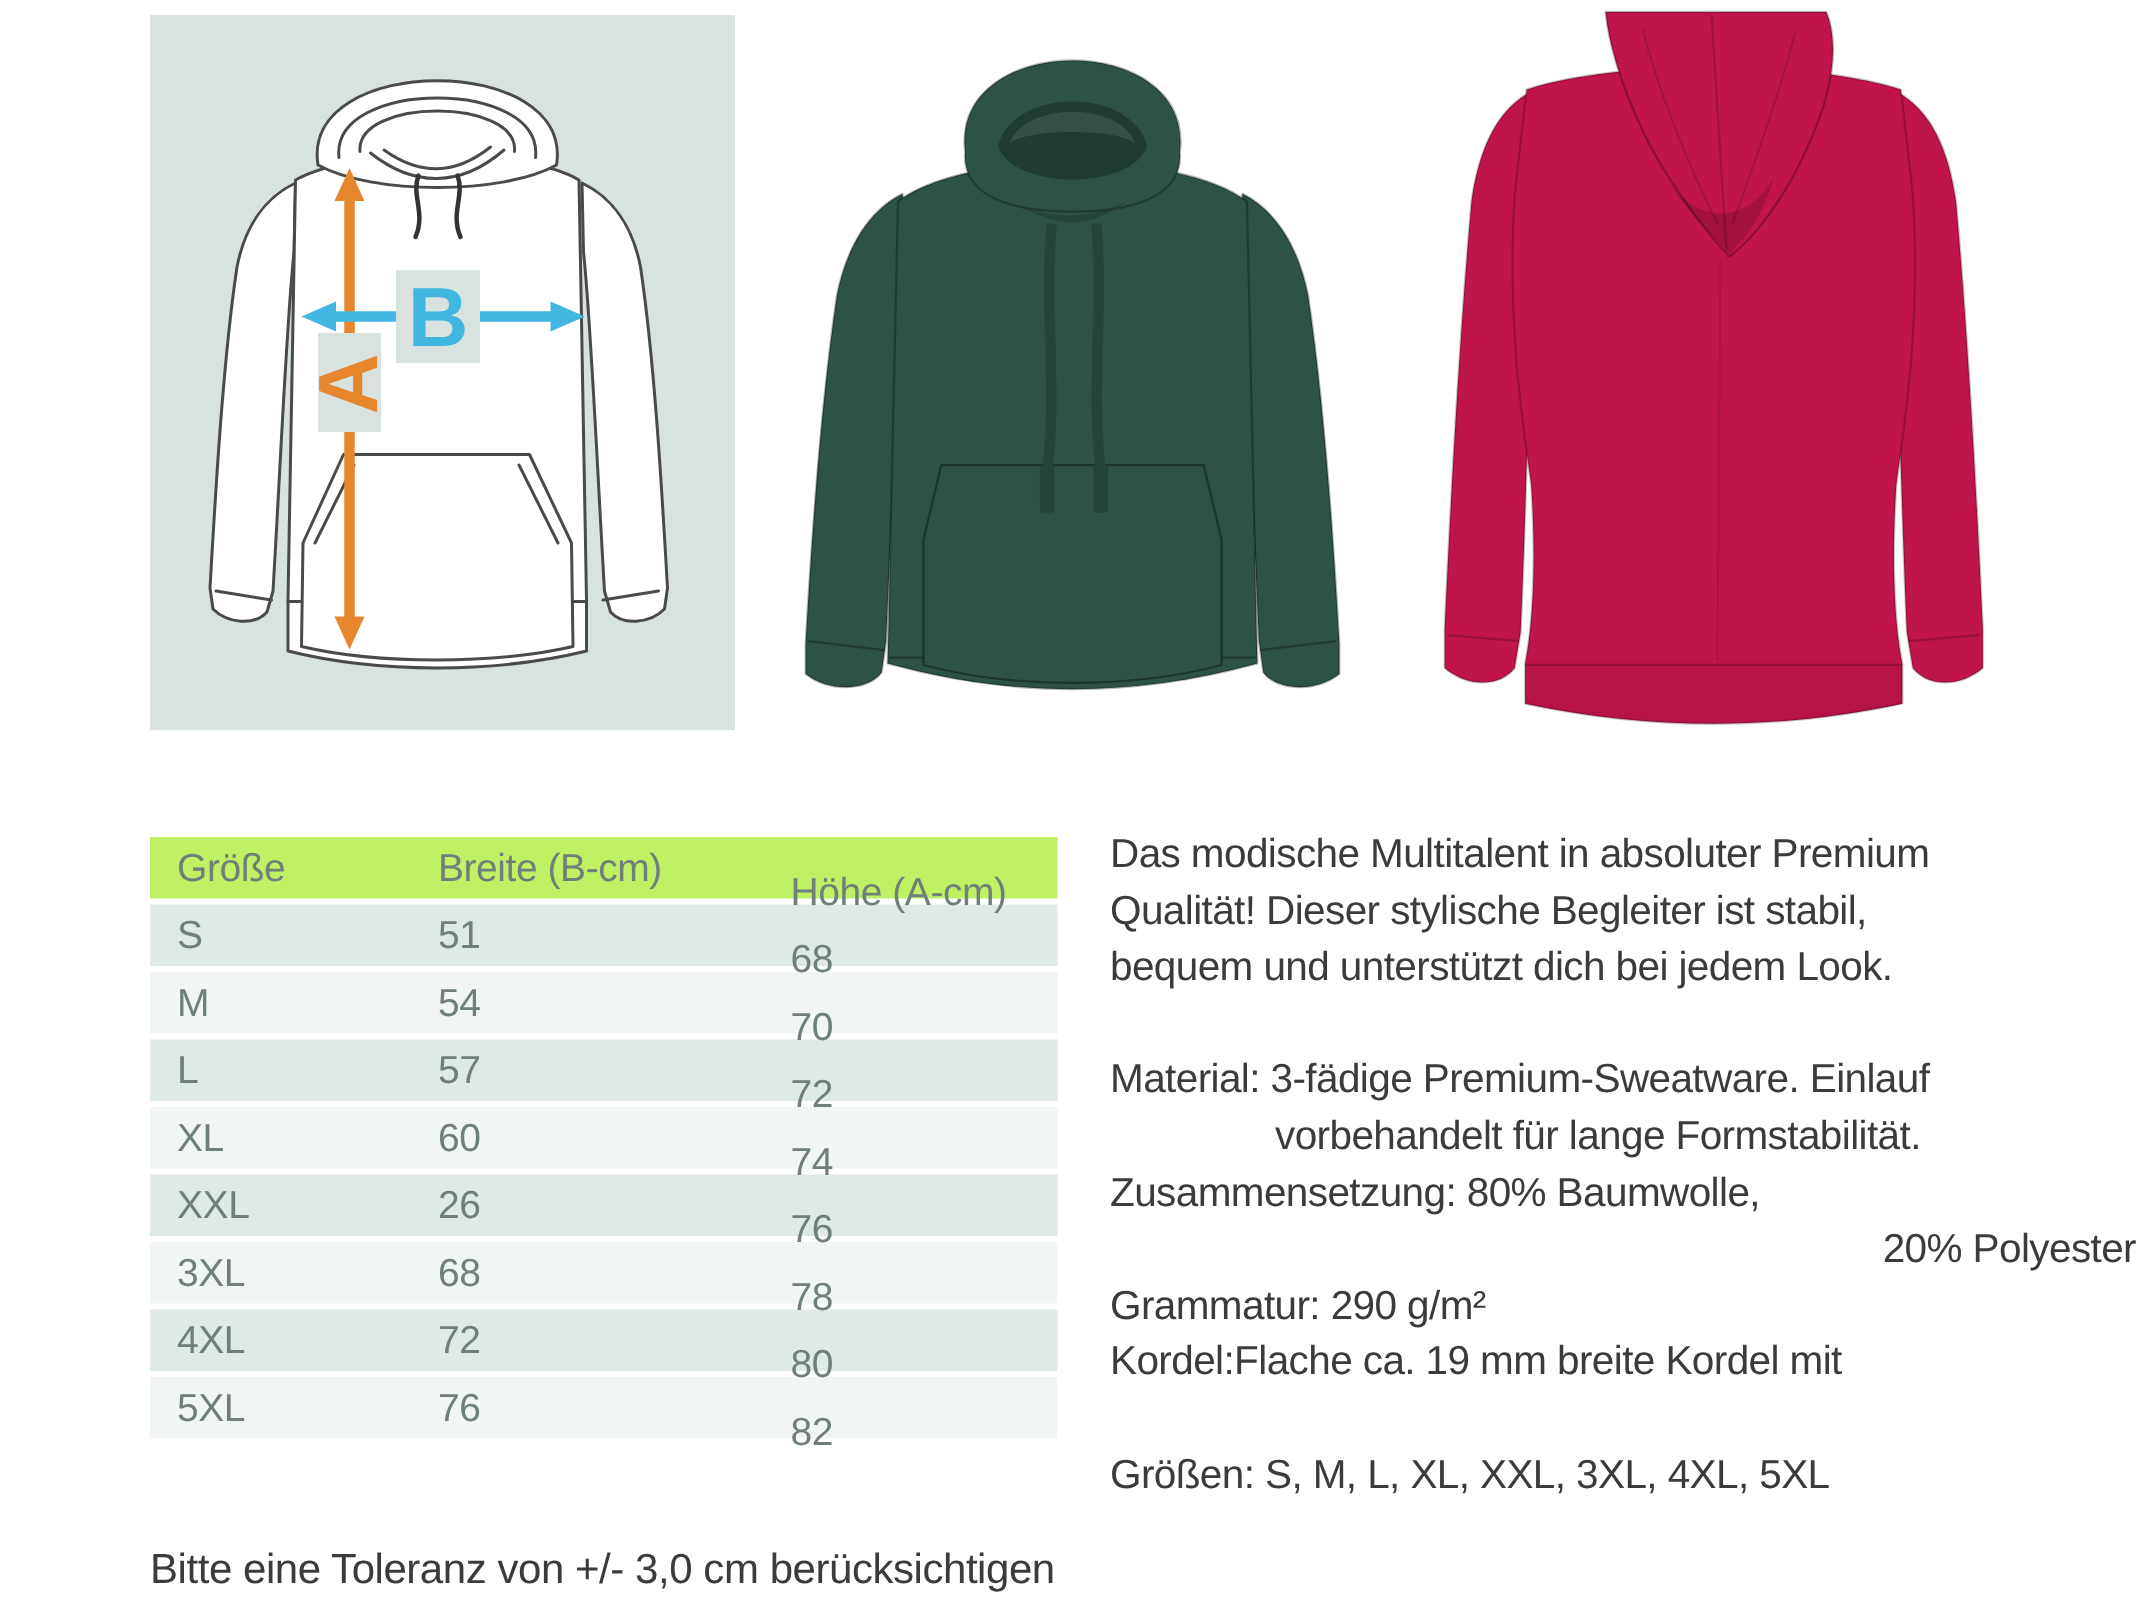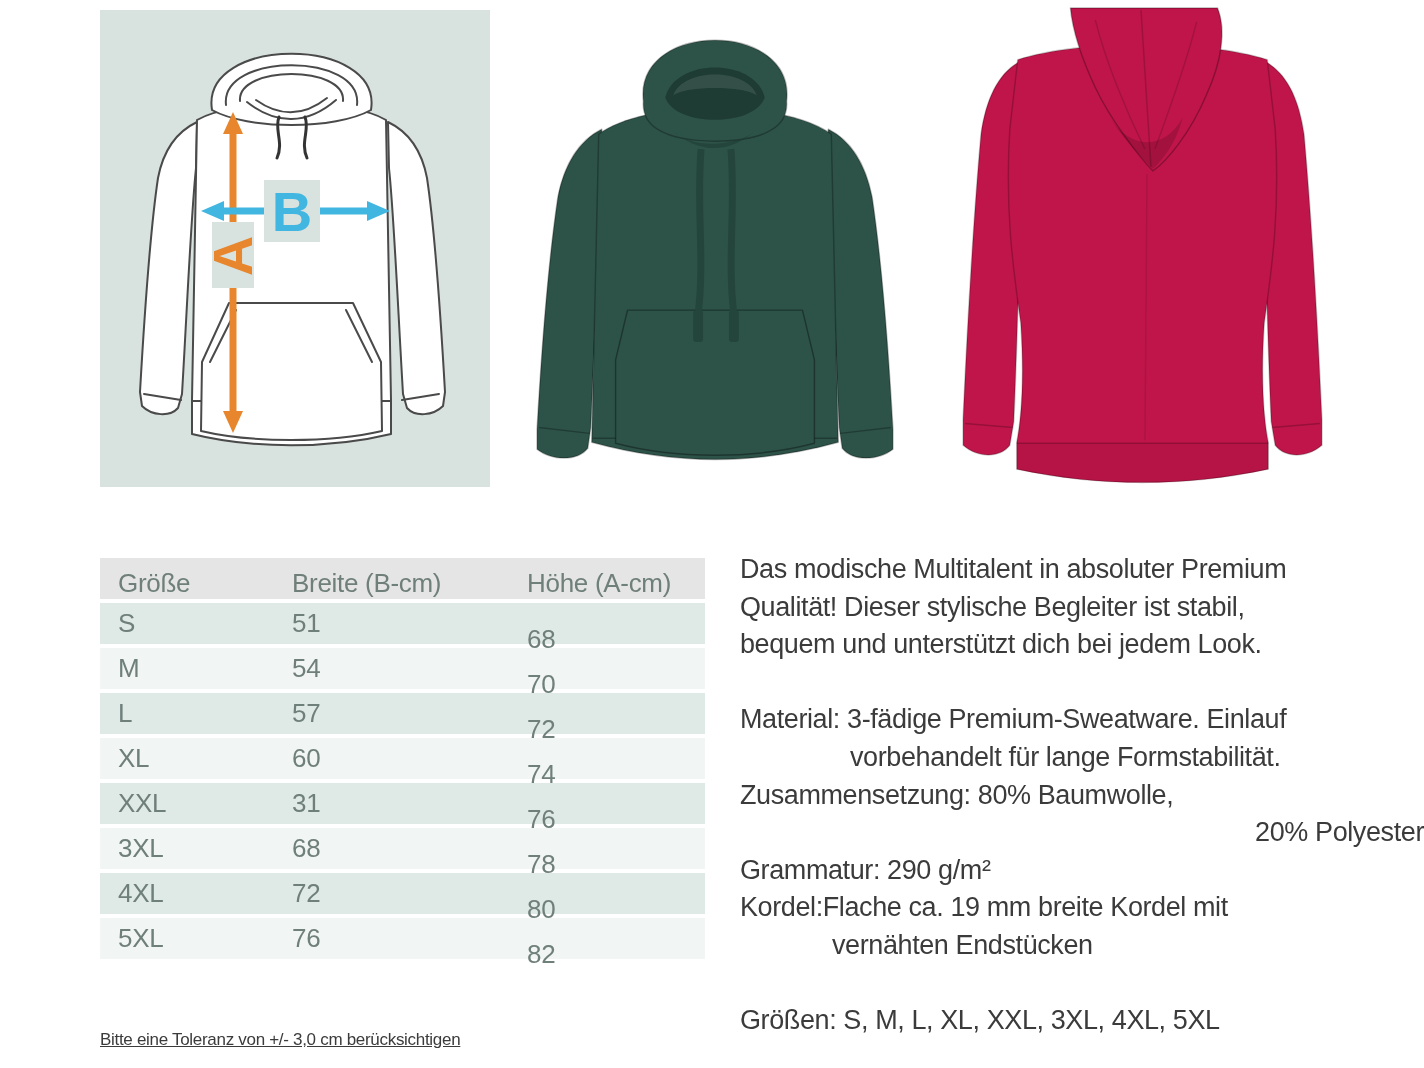--- a/index.html
+++ b/index.html
@@ -10,29 +10,29 @@
   
   .diagram-box{position:absolute;left:100px;top:10px;width:390px;height:477px;}
   .photo{position:absolute;top:0;}
   .photo.front{left:505px;width:420px;height:497px;}
   .photo.back{left:935px;width:415px;height:492px;}
   .photo svg,.diagram-box svg{display:block;}
 
   
   .size-table{position:absolute;left:100px;top:558px;width:605px;font-size:26px;color:#6f7f7a;letter-spacing:-0.3px;}
   .t-row{display:flex;align-items:center;height:41px;margin-bottom:4px;padding-left:18px;box-sizing:border-box;}
-  .t-row.header{background:#e5e5e5;align-items:flex-end;}
+  .t-row.header{background:#bef264;}
   .t-row.dark{background:#dfe9e5;}
   .t-row.light{background:#f1f5f3;}
   .c1{width:174px;}
   .c2{width:235px;}
   .c3{flex:1;margin-top:32px;}
 
   
-  .tolerance{position:absolute;left:100px;top:1030px;font-size:17px;color:#3b3b3b;letter-spacing:-0.3px;text-decoration:underline;}
+  .tolerance{position:absolute;left:100px;top:1030px;font-size:28px;color:#3b3b3b;letter-spacing:-0.3px;}
   .description{
     position:absolute;left:740px;top:551px;width:684px;
     font-size:27px;line-height:37.6px;color:#3b3b3b;letter-spacing:-0.4px;
   }
   .description .line{min-height:37.6px;white-space:nowrap;}
   .ind-a{padding-left:110px;}
   .ind-b{padding-left:250px;text-align:right;}
   .ind-c{padding-left:92px;}
 </style>
 </head>
@@ -159,21 +159,21 @@
       <div class="c2">57</div>
       <div class="c3">72</div>
     </div>
     <div class="t-row light">
       <div class="c1">XL</div>
       <div class="c2">60</div>
       <div class="c3">74</div>
     </div>
     <div class="t-row dark">
       <div class="c1">XXL</div>
-      <div class="c2">31</div>
+      <div class="c2">26</div>
       <div class="c3">76</div>
     </div>
     <div class="t-row light">
       <div class="c1">3XL</div>
       <div class="c2">68</div>
       <div class="c3">78</div>
     </div>
     <div class="t-row dark">
       <div class="c1">4XL</div>
       <div class="c2">72</div>
@@ -192,18 +192,17 @@
     <div class="line">Das modische Multitalent in absoluter Premium</div>
     <div class="line">Qualität! Dieser stylische Begleiter ist stabil,</div>
     <div class="line">bequem und unterstützt dich bei jedem Look.</div>
     <div class="line"></div>
     <div class="line">Material: 3-fädige Premium-Sweatware. Einlauf</div>
     <div class="line ind-a">vorbehandelt für lange Formstabilität.</div>
     <div class="line">Zusammensetzung: 80% Baumwolle,</div>
     <div class="line ind-b">20% Polyester</div>
     <div class="line">Grammatur: 290 g/m²</div>
     <div class="line">Kordel:Flache ca. 19 mm breite Kordel mit</div>
-    <div class="line ind-c">vernähten Endstücken</div>
     <div class="line"></div>
     <div class="line">Größen: S, M, L, XL, XXL, 3XL, 4XL, 5XL</div>
   </div>
 
 </div>
 
 </body></html>

